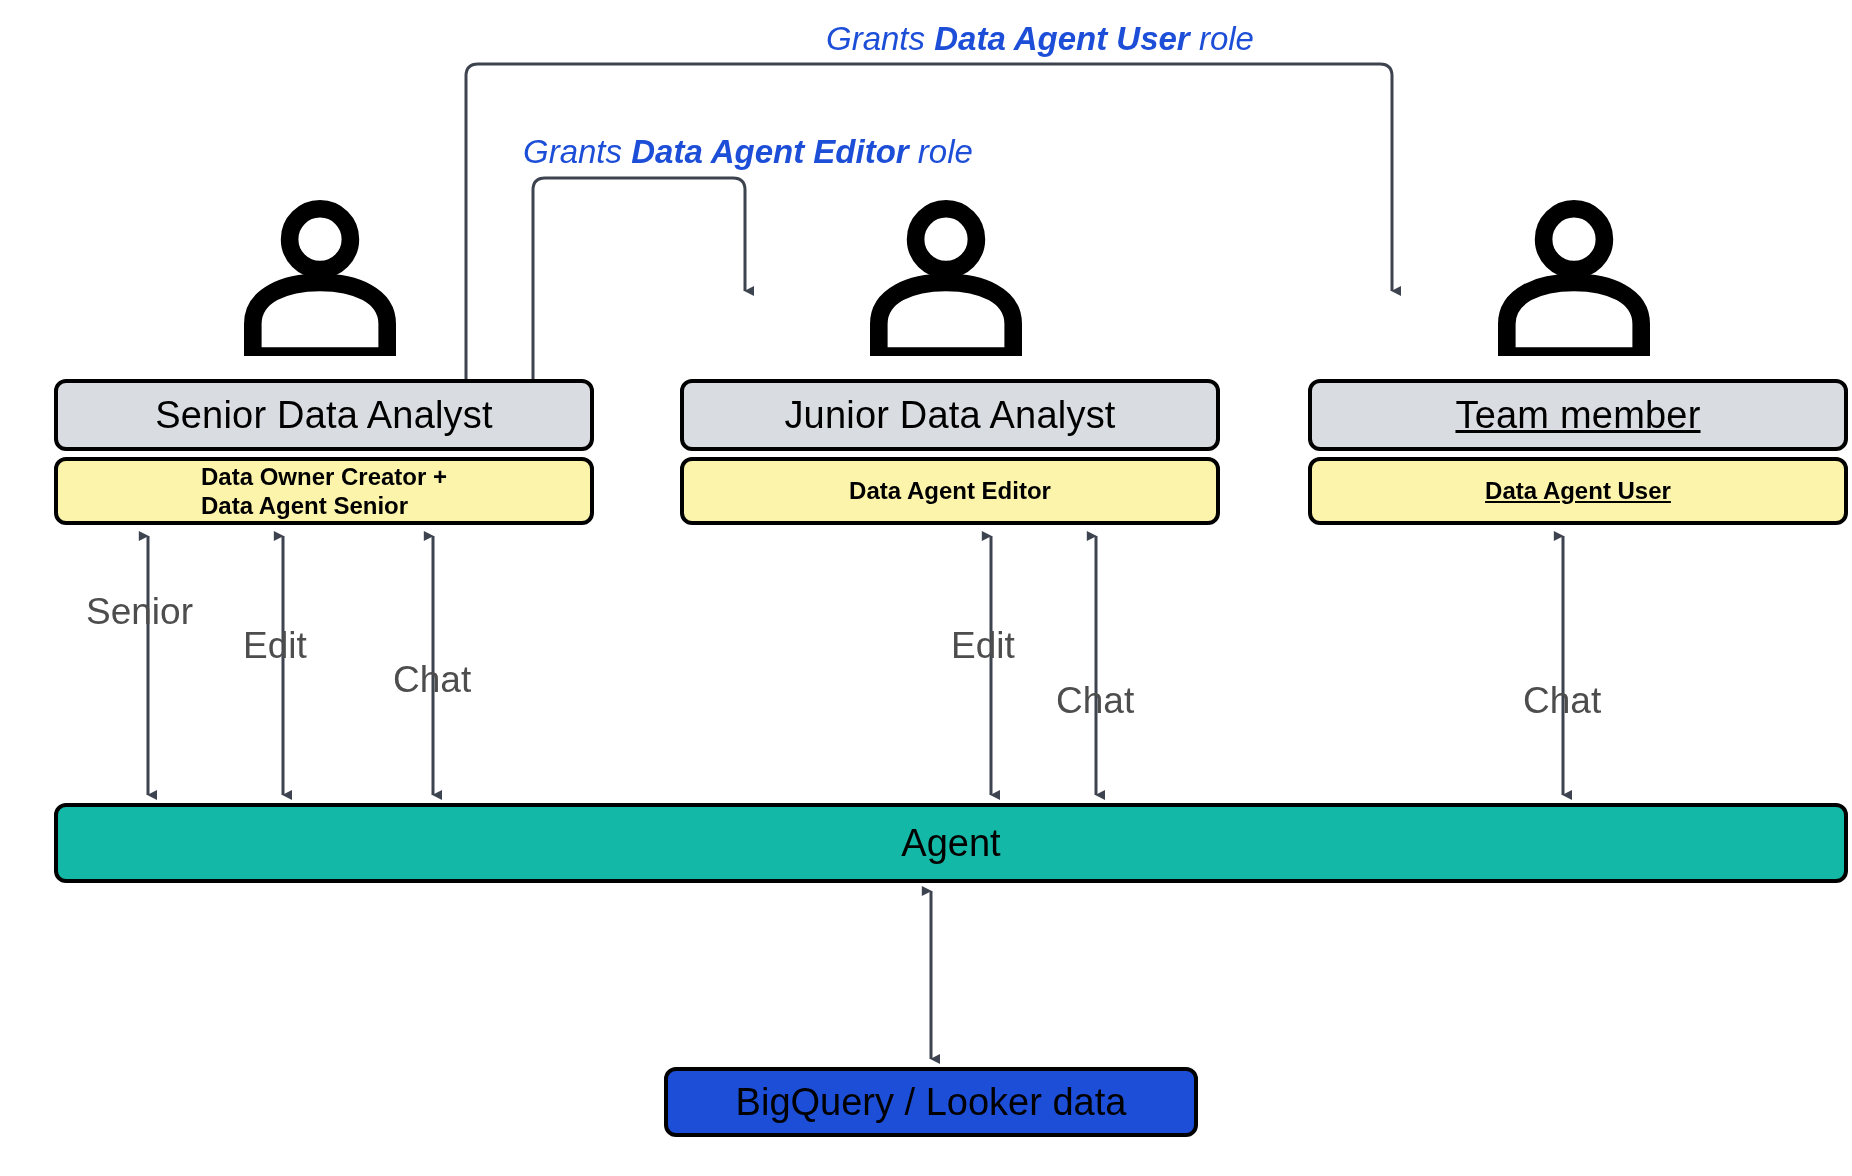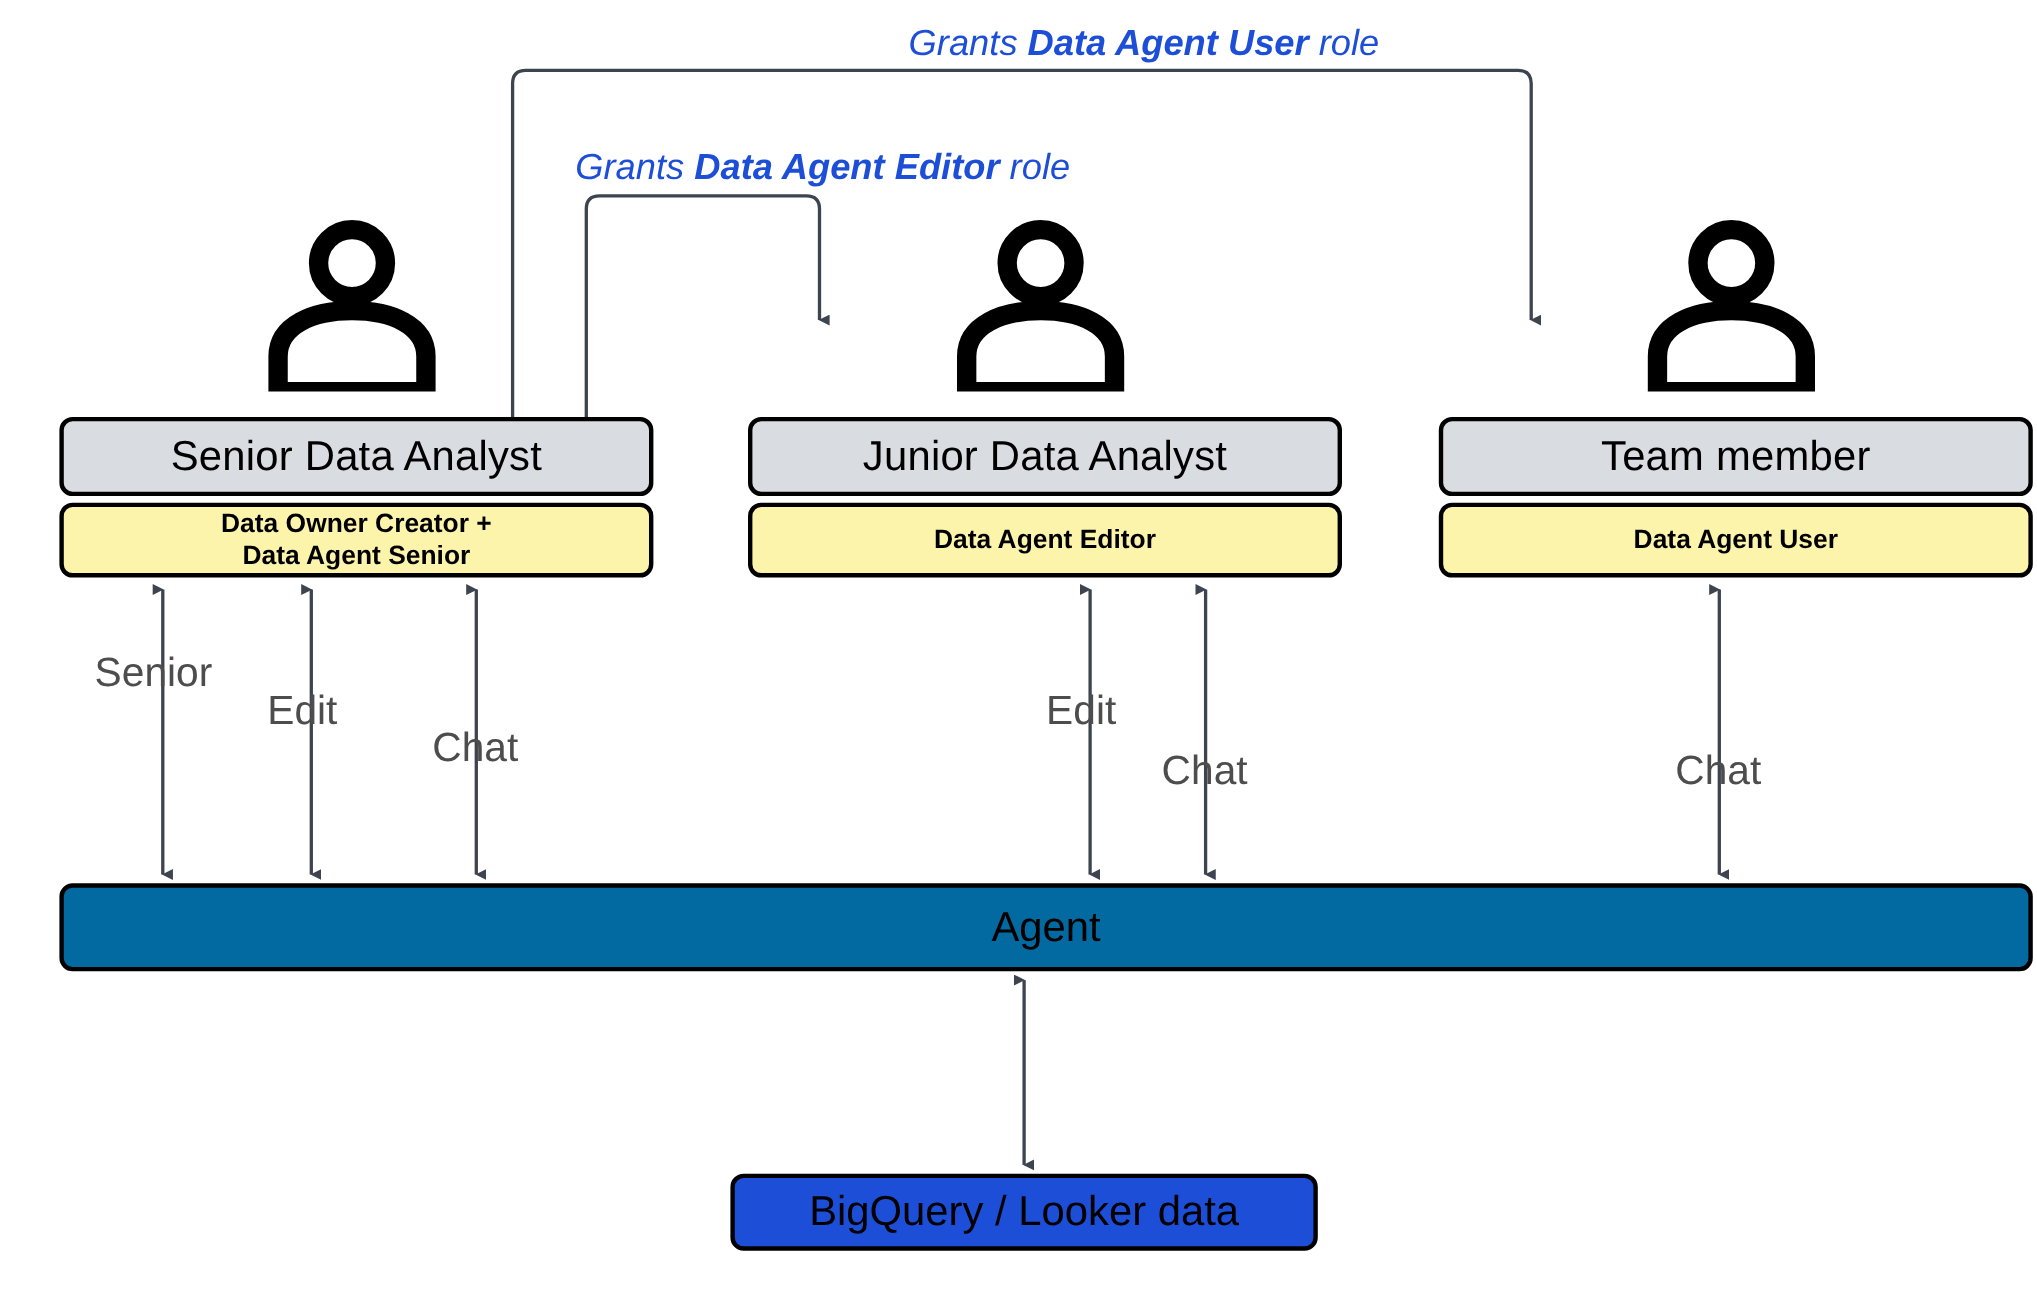--- a/index.html
+++ b/index.html
@@ -25,51 +25,50 @@
 
   
   .node {
     position: absolute;
     box-sizing: border-box;
     border: 4px solid #000000;
     border-radius: 12px;
     display: flex;
     align-items: center;
     justify-content: center;
-    text-align: center;
     color: #000000;
     z-index: 3;
   }
   .role-title {
     background: #d9dce1;
     font-size: 38px;
     font-weight: 400;
     letter-spacing: 0.2px;
   }
   .role-perm {
     background: #fdf4ab;
     font-size: 24px;
     font-weight: bold;
     line-height: 1.22;
   }
   .agent-bar {
-    background: #0369a1;
+    background: #14b8a6;
     font-size: 38px;
     font-weight: 400;
   }
   .data-box {
     background: #1d4ed8;
     font-size: 38px;
     font-weight: 400;
   }
 
   
   .col1 { left: 54px;   width: 540px; }
   .col2 { left: 680px;  width: 540px; }
-  .col3 { left: 1308px; width: 540px; }
+  .col3 { left: 1308px; width: 540px; text-decoration: underline; }
 
   .title-row { top: 379px;  height: 72px; }
   .perm-row  { top: 457px;  height: 68px; }
 
   #agent-bar  { left: 54px;  top: 803px;  width: 1794px; height: 80px; }
   #data-box   { left: 664px; top: 1067px; width: 534px;  height: 70px; }
 
   
   .person {
     position: absolute;

